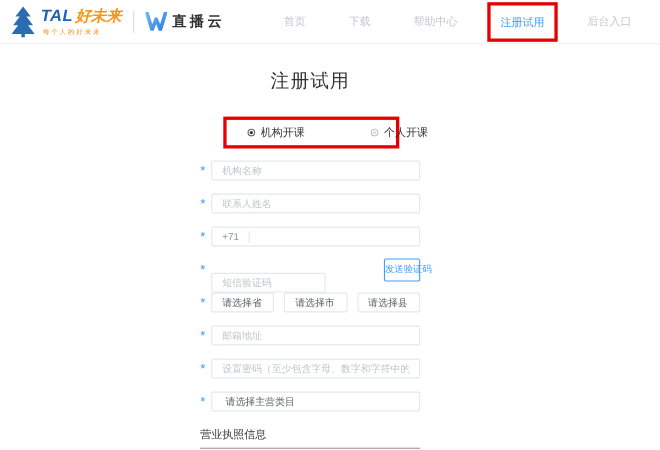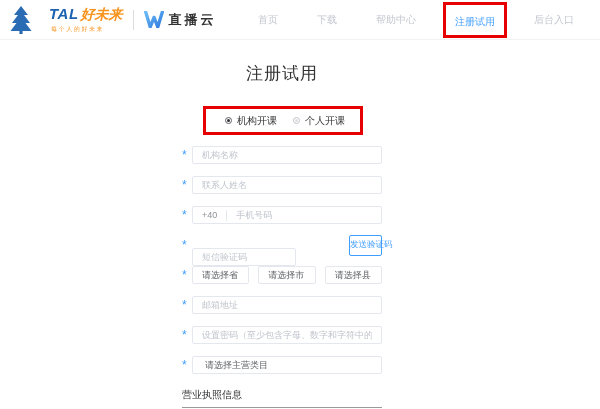--- a/index.html
+++ b/index.html
@@ -3,41 +3,41 @@
 <meta charset="utf-8">
 <style>
   * { margin:0; padding:0; box-sizing:border-box; }
   html,body { width:600px; height:409px; background:#fff; overflow:hidden;
               font-family:"Liberation Sans","DejaVu Sans",sans-serif; }
 
   
   .topbar { height:40px; display:flex; align-items:center;
             padding:0 26px 0 8px; border-bottom:1px solid #f2f2f2; background:#fff; }
   .brand { display:flex; align-items:center; }
-  .tal-col { margin-left:15px; display:flex; flex-direction:column; }
+  .tal-col { margin-left:3px; display:flex; flex-direction:column; }
   .tal-line { display:flex; align-items:baseline; gap:2px; }
   .tal-txt { color:#1b62b1; font-style:italic; font-weight:bold; font-size:15px; letter-spacing:.5px; }
   .hao-txt { color:#f7941d; font-style:italic; font-weight:bold; font-size:14px; }
   .tagline { color:#f7941d; font-size:6px; letter-spacing:1.6px; margin-top:1px; padding-left:2px; white-space:nowrap; }
   .logo-divider { width:1px; height:20px; background:#ddd; margin:0 10px; }
   .product-txt { font-size:13px; font-weight:bold; color:#333; letter-spacing:3px; margin-left:5px; }
 
   .nav { margin-left:auto; display:flex; align-items:center; gap:39px; }
   .nav-link { font-size:10px; color:#c3c7cf; text-decoration:none; white-space:nowrap; cursor:pointer; }
   .nav-link.active { color:#409eff; }
   .nav-annotation { border:3px solid #e60000; padding:6px 9px; margin:-9px -12px; display:inline-block; }
 
   
   .main-col { width:200px; margin-left:182px; position:relative; }
   .page-title { margin-top:22px; text-align:center; font-size:17px; font-weight:500;
                 color:#333; letter-spacing:1px; }
 
   .radio-annotation { margin:21px 0 11px 21px; width:160px; height:29px;
                       border:3px solid #e60000; display:flex; align-items:center;
-                      padding-left:19px; gap:16px; background:#fff; }
+                      padding-left:19px; gap:60px; background:#fff; }
   .radio-opt { display:flex; align-items:center; cursor:pointer; }
   .radio-circle { width:7px; height:7px; border-radius:50%; border:1px solid #c0c4cc;
                   display:inline-flex; align-items:center; justify-content:center;
                   background:#fff; flex:none; }
   .radio-circle .dot { width:3px; height:3px; border-radius:50%; background:#dcdcdc; }
   .radio-circle.checked { border-color:#606266; }
   .radio-circle.checked .dot { background:#303133; }
   .radio-label { font-size:10px; color:#333; margin-left:5px; white-space:nowrap; }
 
   .reg-form { margin-top:0; }
@@ -133,23 +133,22 @@
     </div>
 
     <div class="frow">
       <span class="req">*</span>
       <input class="tbox" type="text" placeholder="联系人姓名" style="">
     </div>
 
     <div class="frow">
       <span class="req">*</span>
       <div class="phone-wrap">
-        <span class="phone-prefix">+40</span>
+        <span class="phone-prefix">+71</span>
         <span class="phone-divider"></span>
-        <input class="tbox" type="text" placeholder="手机号码" style="">
       </div>
     </div>
 
     <div class="frow">
       <span class="req">*</span>
       <input class="tbox sms-input" type="text" placeholder="短信验证码" style="">
       <button type="button" class="sms-btn">发送验证码</button>
     </div>
 
     <div class="frow">

